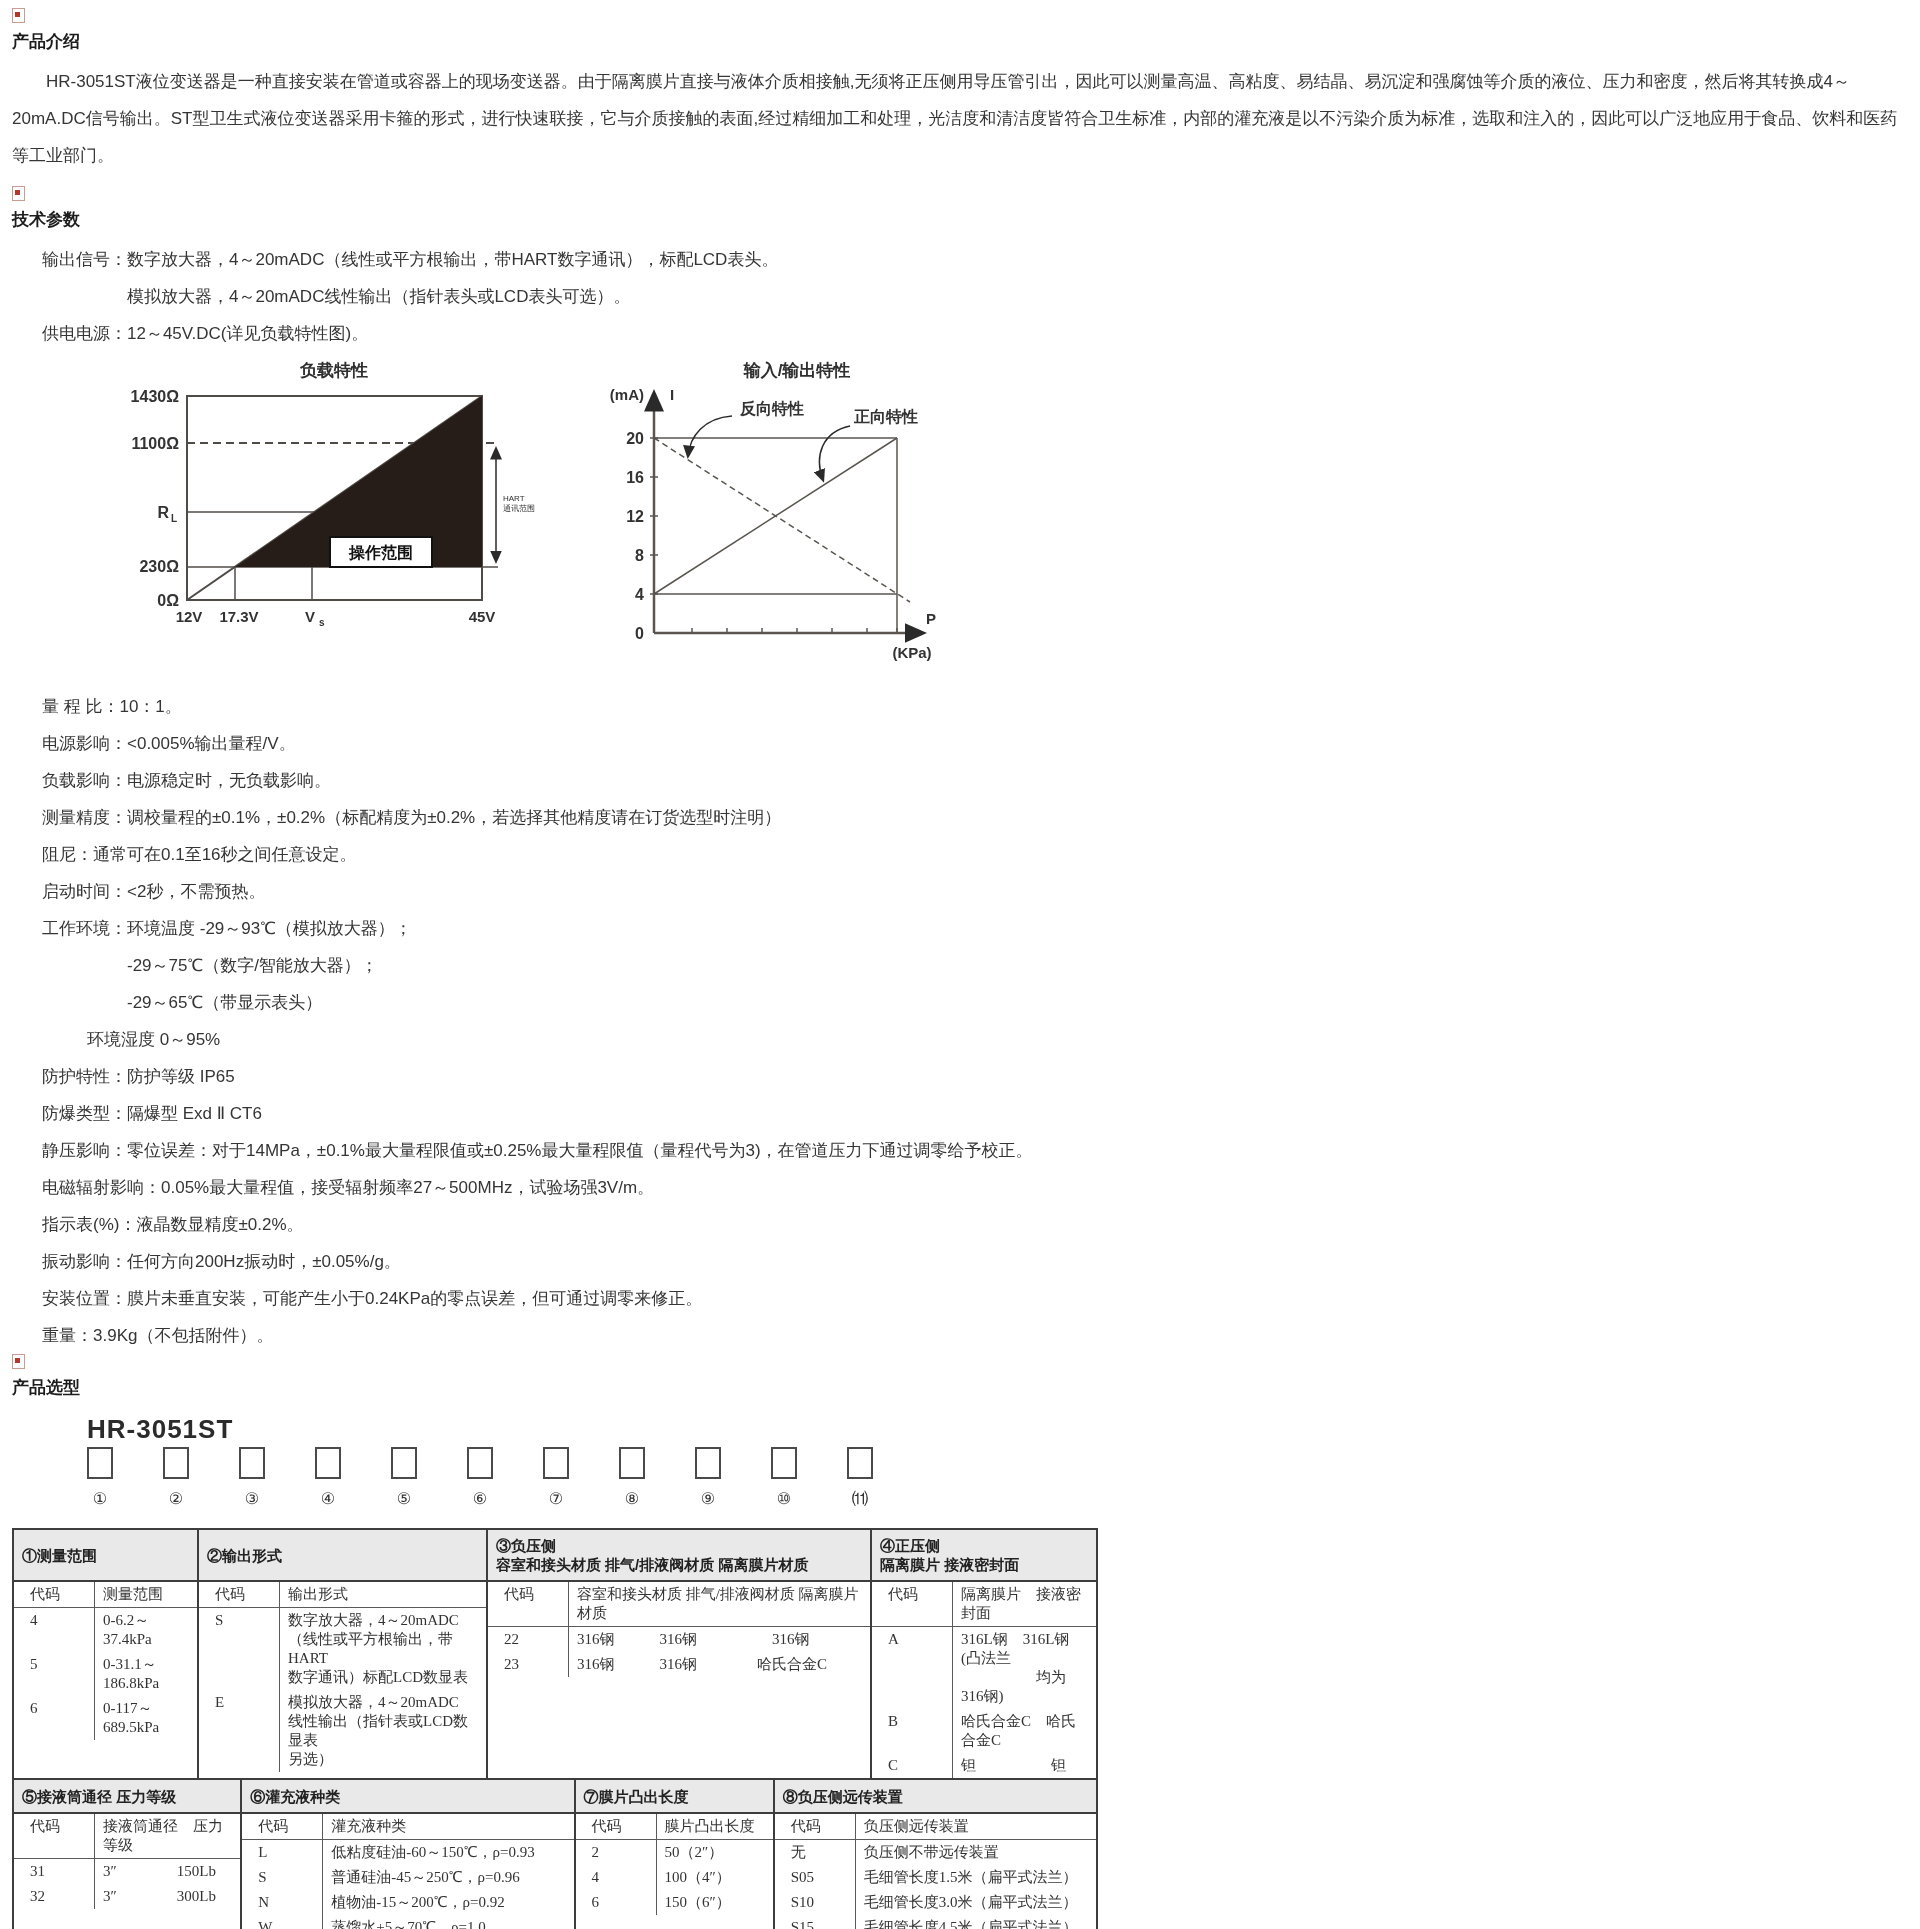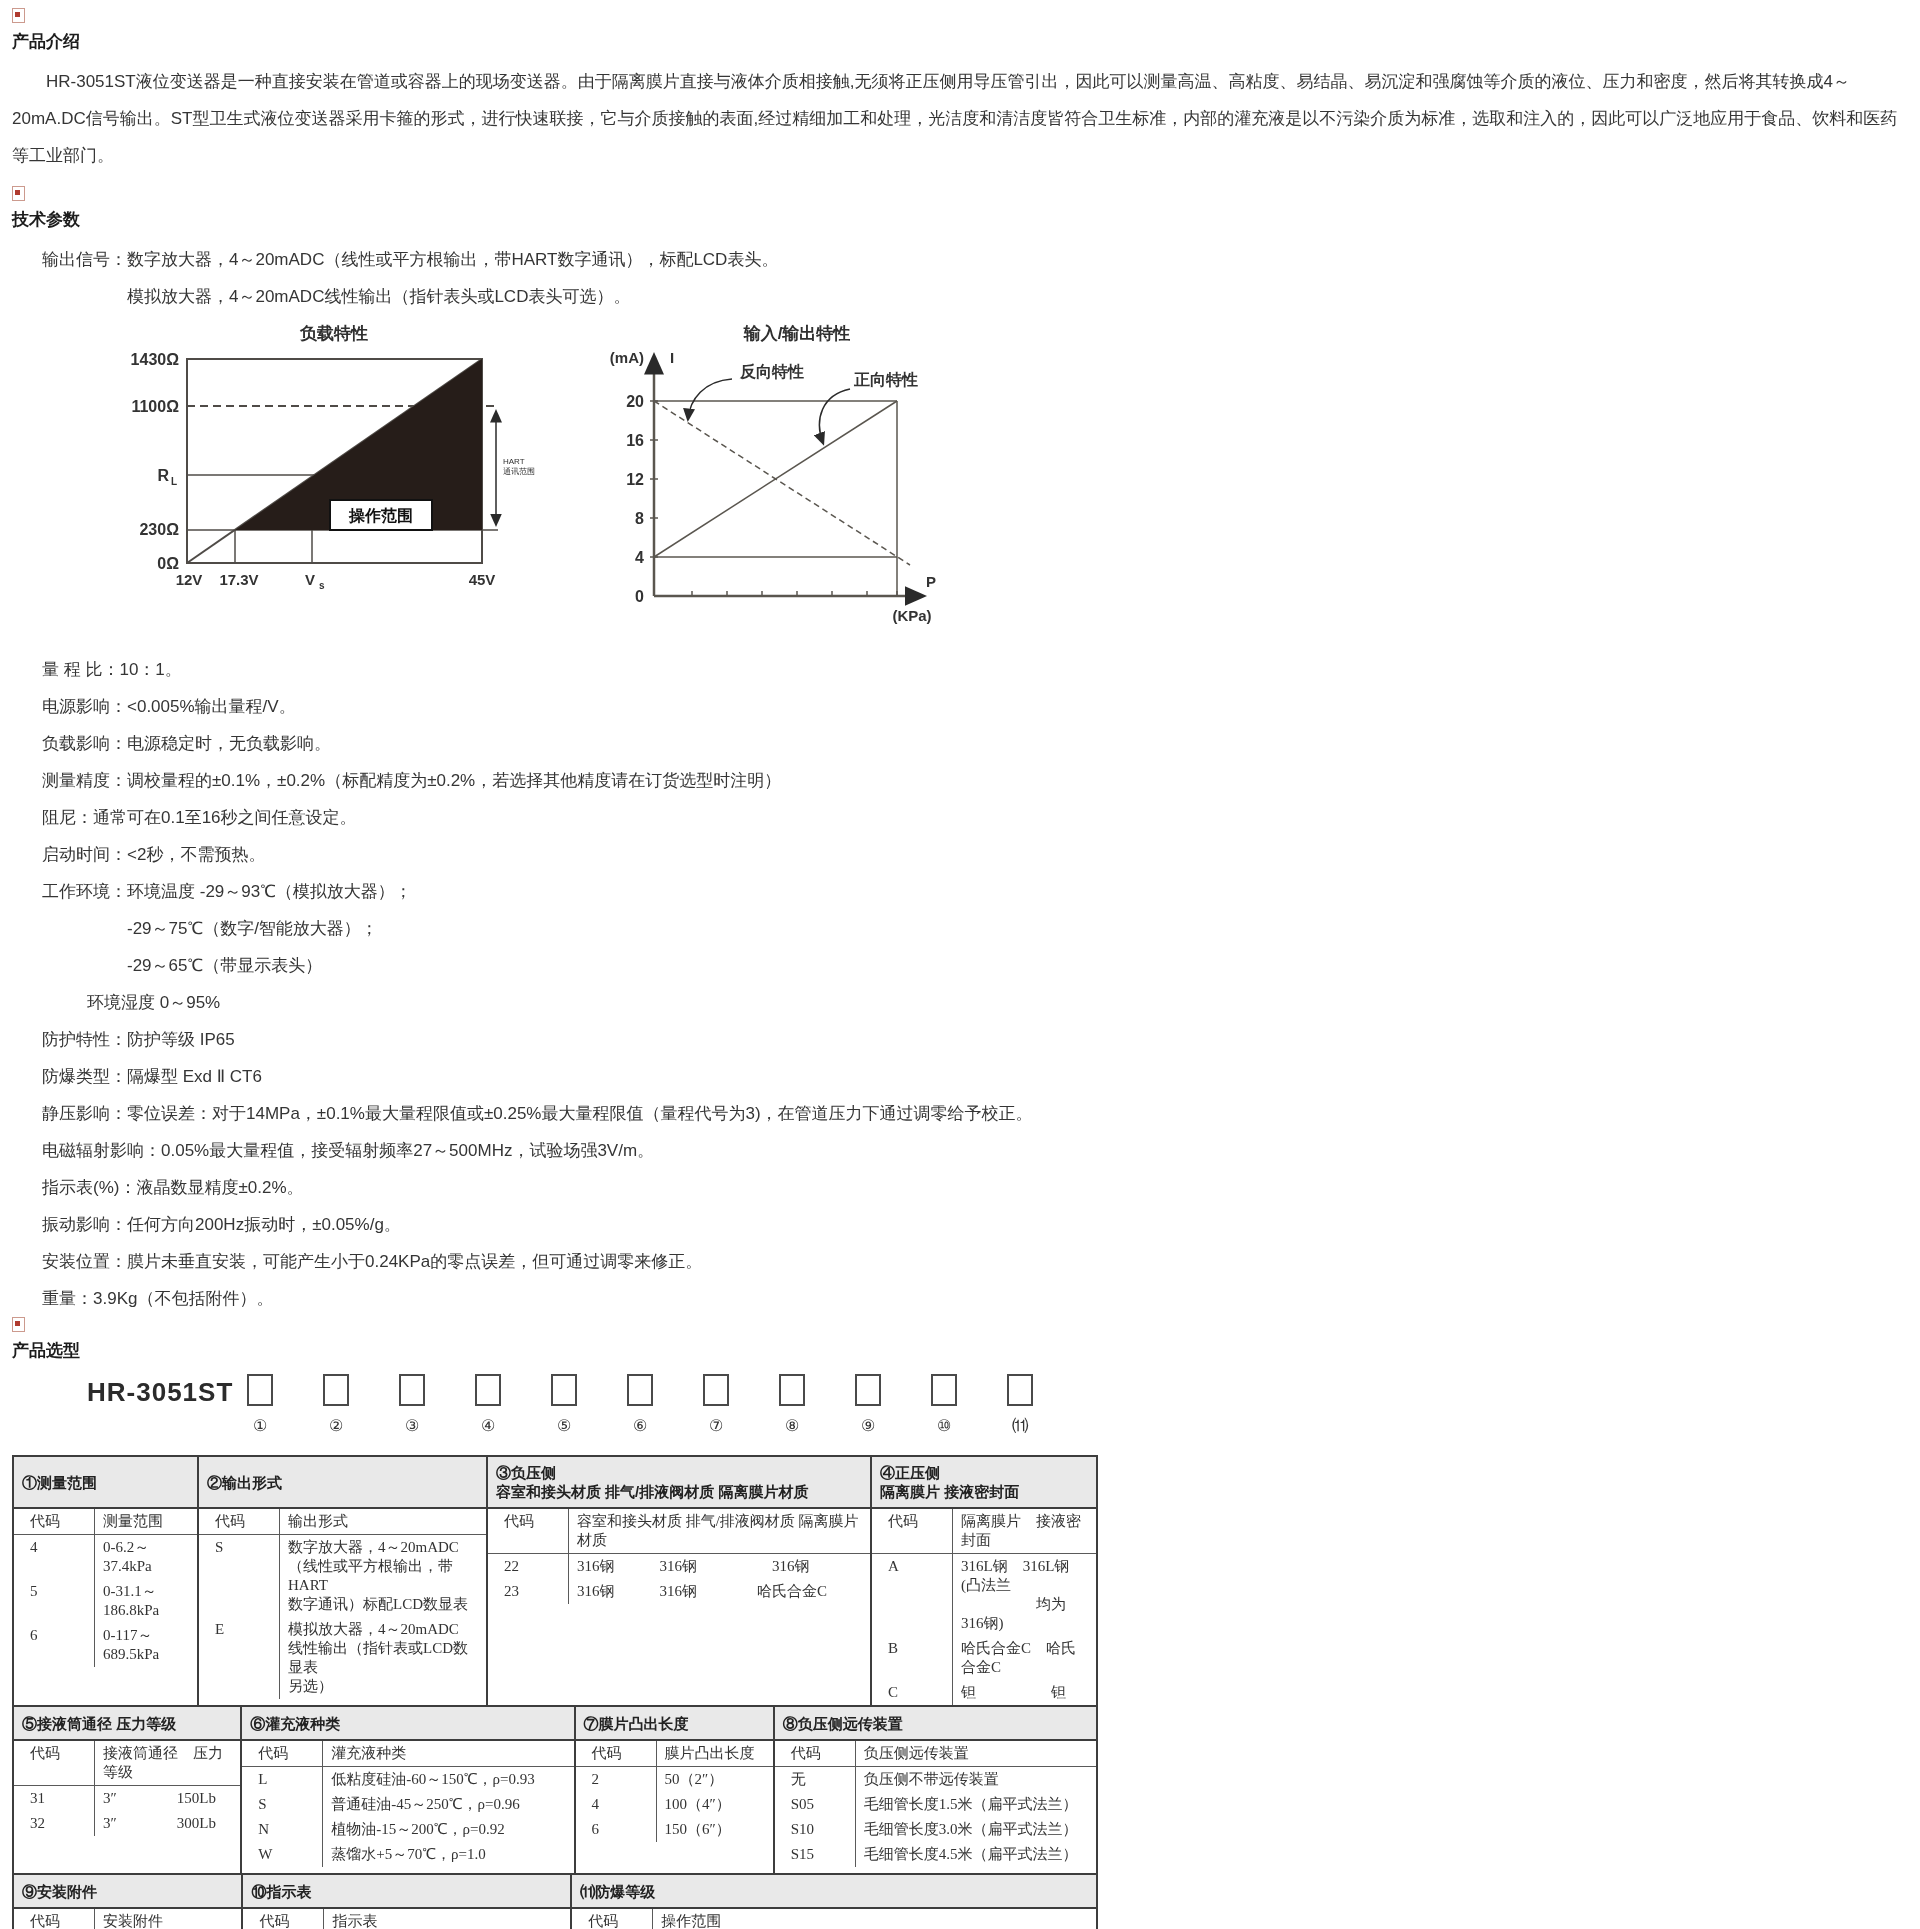--- a/index.html
+++ b/index.html
@@ -10,21 +10,21 @@
   .sec-h{font-size:17px;font-weight:bold;color:#1c1c1c;margin:3px 0 10px;}
   .intro-para{font-size:17px;line-height:37px;margin:6px 0 12px;text-indent:2em;color:#353535;}
   .tline{font-size:17px;line-height:37px;color:#353535;}
   .ind0{padding-left:30px;}
   .ind1{padding-left:115px;}
   .ind2{padding-left:75px;}
   .charts-row{display:flex;align-items:flex-start;margin:8px 0 6px 70px;text-decoration:underline;}
   .chart-left{margin-right:50px;}
   svg text{font-family:"Liberation Sans",sans-serif;}
   .spec-lines{margin-top:14px;}
-  .model-row{display:flex;align-items:flex-start;margin:12px 0 0 75px;}
+  .model-row{display:flex;align-items:flex-start;margin:12px 0 0 75px;flex-direction:column;}
   .model-label{font-size:26px;font-weight:bold;color:#2b2b2b;margin-right:14px;line-height:36px;letter-spacing:1px;}
   .pos-col{display:flex;flex-direction:column;align-items:center;margin-right:50px;}
   .sel-box{width:26px;height:32px;border:2px solid #4a4a4a;background:#fff;box-sizing:border-box;}
   .pos-num{font-size:16px;margin-top:10px;font-family:"Liberation Serif",serif;color:#333;}
   .sel-table{margin-top:18px;width:1086px;}
   .sel-row{display:flex;border:2px solid #3d3d3d;box-sizing:border-box;}
   .sel-row + .sel-row{margin-top:-2px;}
   .sel-sec{border-right:2px solid #3d3d3d;display:flex;flex-direction:column;box-sizing:border-box;}
   .sel-sec:last-child{border-right:none;}
   .sec-title{background:#e9e9e9;border-bottom:2px solid #3d3d3d;padding:2px 8px;display:flex;align-items:center;box-sizing:border-box;}
@@ -47,20 +47,21 @@
 
   <div><span class="broken-icon"></span></div>
   <div class="sec-h">产品介绍</div>
   <div class="intro-para">HR-3051ST液位变送器是一种直接安装在管道或容器上的现场变送器。由于隔离膜片直接与液体介质相接触,无须将正压侧用导压管引出，因此可以测量高温、高粘度、易结晶、易沉淀和强腐蚀等介质的液位、压力和密度，然后将其转换成4～20mA.DC信号输出。ST型卫生式液位变送器采用卡箍的形式，进行快速联接，它与介质接触的表面,经过精细加工和处理，光洁度和清洁度皆符合卫生标准，内部的灌充液是以不污染介质为标准，选取和注入的，因此可以广泛地应用于食品、饮料和医药等工业部门。</div>
 
   <div><span class="broken-icon"></span></div>
   <div class="sec-h">技术参数</div>
   <div>
       <div class="tline ind0">输出信号：数字放大器，4～20mADC（线性或平方根输出，带HART数字通讯），标配LCD表头。</div>
       <div class="tline ind1">模拟放大器，4～20mADC线性输出（指针表头或LCD表头可选）。</div>
+      <div class="tline ind0">供电电源：12～45V.DC(详见负载特性图)。</div>
     </div>
 
   <div class="charts-row">
     <div class="chart-left">
       <svg width="460" height="310" viewBox="0 0 460 310">
         <defs>
           <marker id="arrL" markerWidth="9" markerHeight="8" refX="7" refY="4" orient="auto-start-reverse">
             <path d="M0,0 L9,4 L0,8 z" fill="#2a2a2a"></path>
           </marker>
         </defs>

